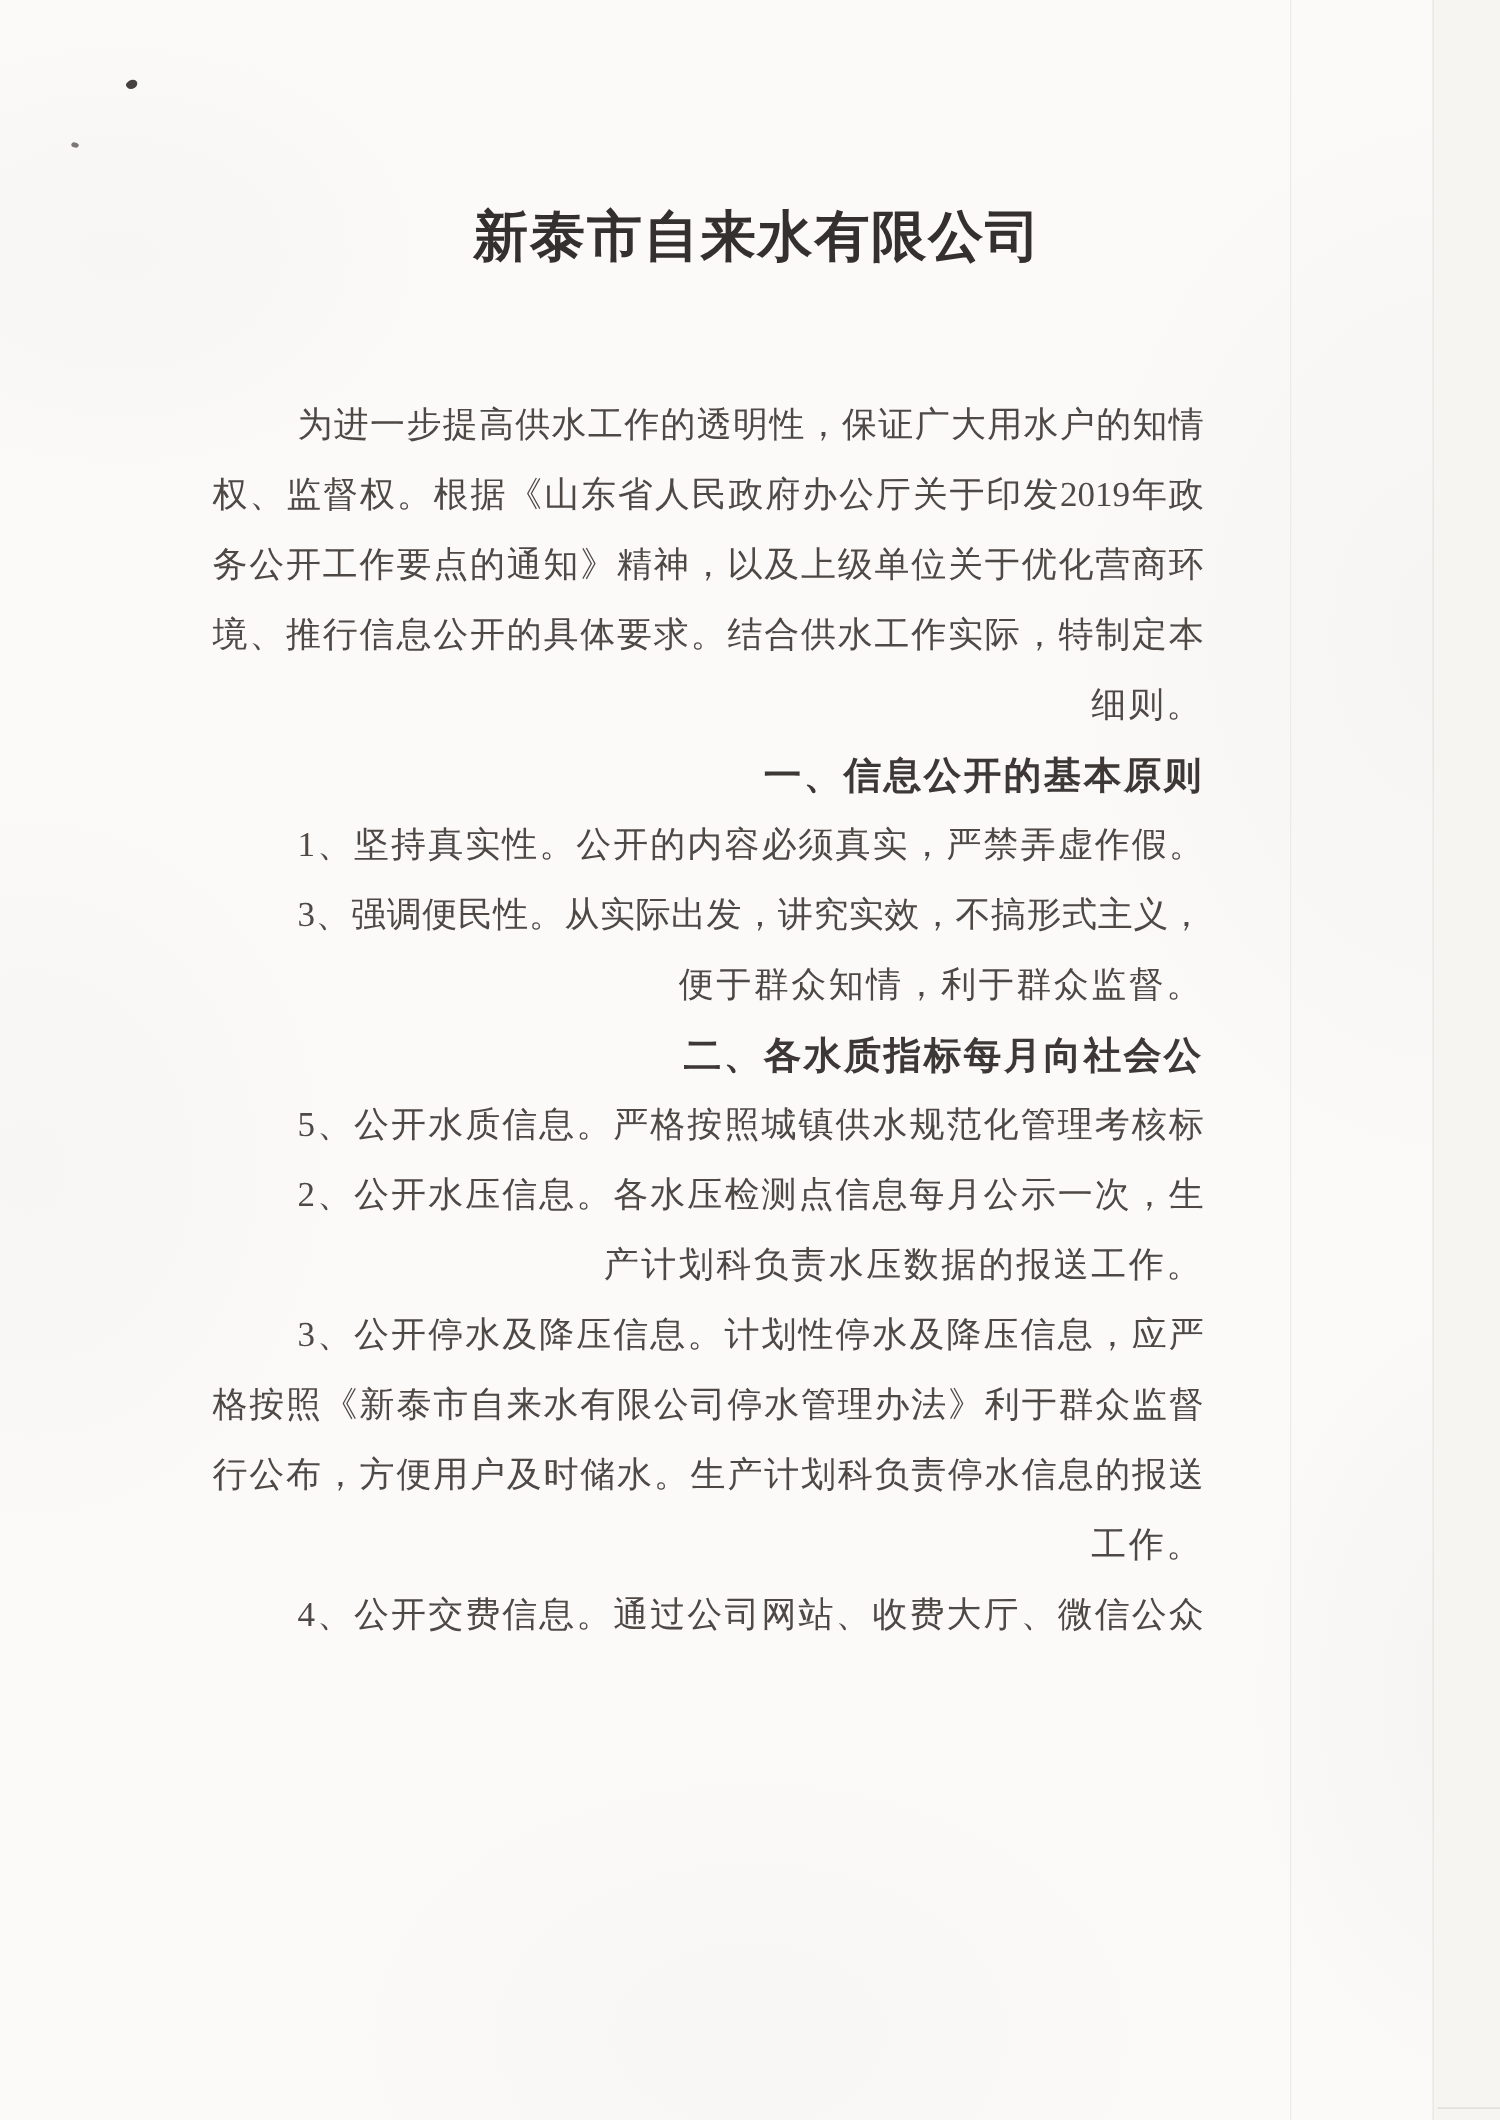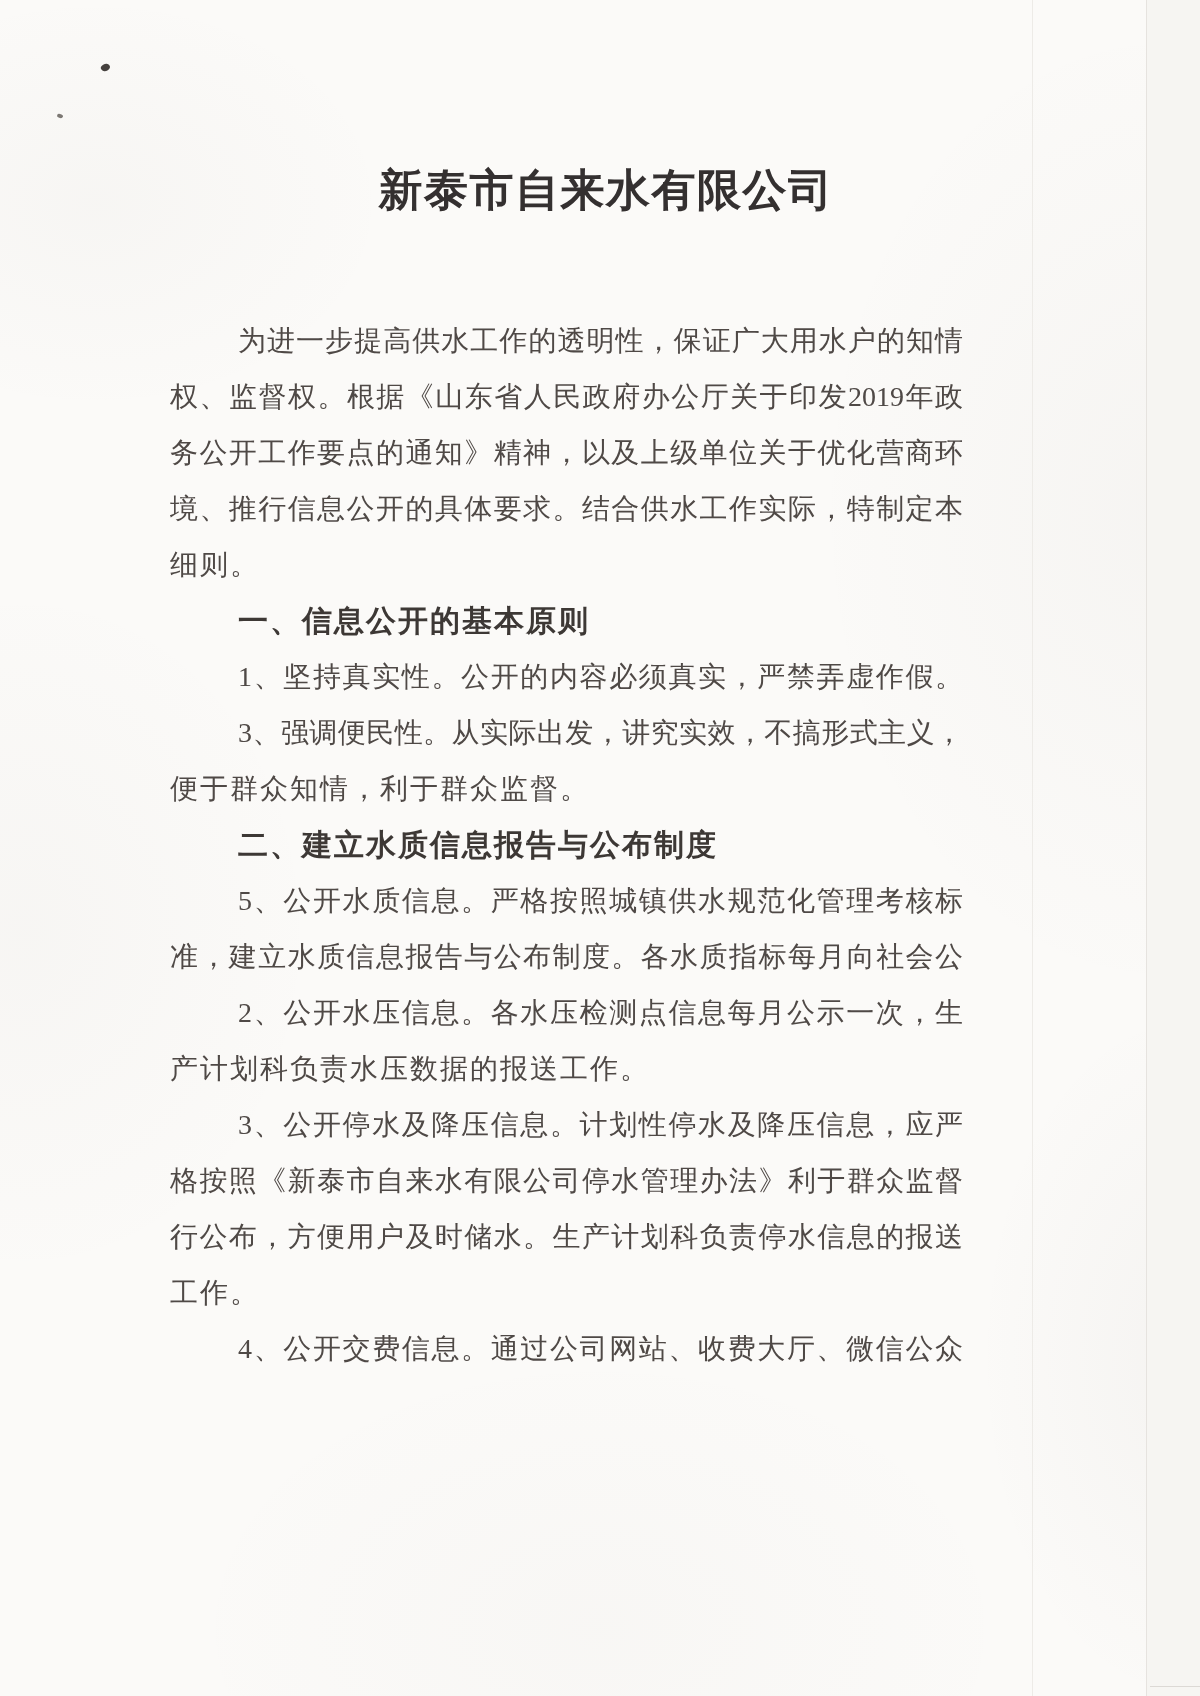--- a/index.html
+++ b/index.html
@@ -50,21 +50,21 @@
     width: 793px;
   }
   .line {
     height: 56px;
     line-height: 56px;
     font-size: 28px;
     letter-spacing: 2px;
     color: #4f4946;
     overflow: hidden;
     white-space: normal;
-    text-align: left;
+    text-align: right;
   }
   .line.fill {
     letter-spacing: 0;
     text-align: justify;
     text-align-last: justify;
     text-justify: inter-character;
   }
   .line.indent { padding-left: 68px; }
   .line.hd {
     font-family: Liberation Serif, serif;
@@ -93,23 +93,22 @@
   <div class="body-block">
     <div class="line indent fill">为进一步提高供水工作的透明性，保证广大用水户的知情</div>
     <div class="line fill">权、监督权。根据《山东省人民政府办公厅关于印发2019年政</div>
     <div class="line fill">务公开工作要点的通知》精神，以及上级单位关于优化营商环</div>
     <div class="line fill">境、推行信息公开的具体要求。结合供水工作实际，特制定本</div>
     <div class="line">细则。</div>
     <div class="line indent hd">一、信息公开的基本原则</div>
     <div class="line indent fill">1、坚持真实性。公开的内容必须真实，严禁弄虚作假。</div>
     <div class="line indent fill">3、强调便民性。从实际出发，讲究实效，不搞形式主义，</div>
     <div class="line">便于群众知情，利于群众监督。</div>
-    <div class="line indent hd">二、建立水质信息报告与公布制度</div>
+    <div class="line indent hd">二、各水质指标每月向社会公</div>
     <div class="line indent fill">5、公开水质信息。严格按照城镇供水规范化管理考核标</div>
-    <div class="line fill">准，建立水质信息报告与公布制度。各水质指标每月向社会公</div>
     <div class="line indent fill">2、公开水压信息。各水压检测点信息每月公示一次，生</div>
     <div class="line">产计划科负责水压数据的报送工作。</div>
     <div class="line indent fill">3、公开停水及降压信息。计划性停水及降压信息，应严</div>
     <div class="line fill">格按照《新泰市自来水有限公司停水管理办法》利于群众监督</div>
     <div class="line fill">行公布，方便用户及时储水。生产计划科负责停水信息的报送</div>
     <div class="line">工作。</div>
     <div class="line indent fill">4、公开交费信息。通过公司网站、收费大厅、微信公众</div>
   </div>
 
 </div>

